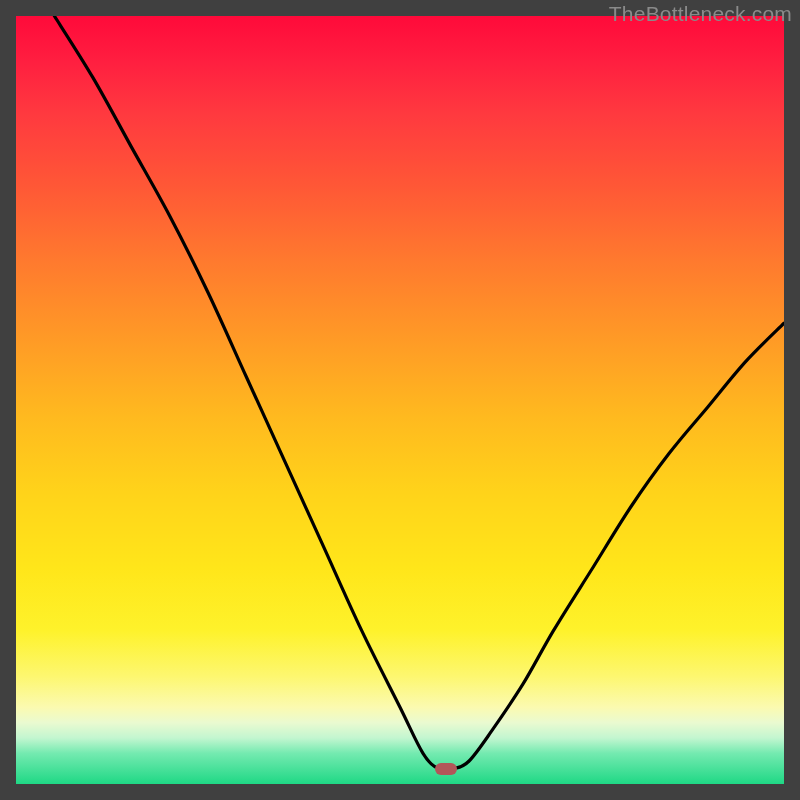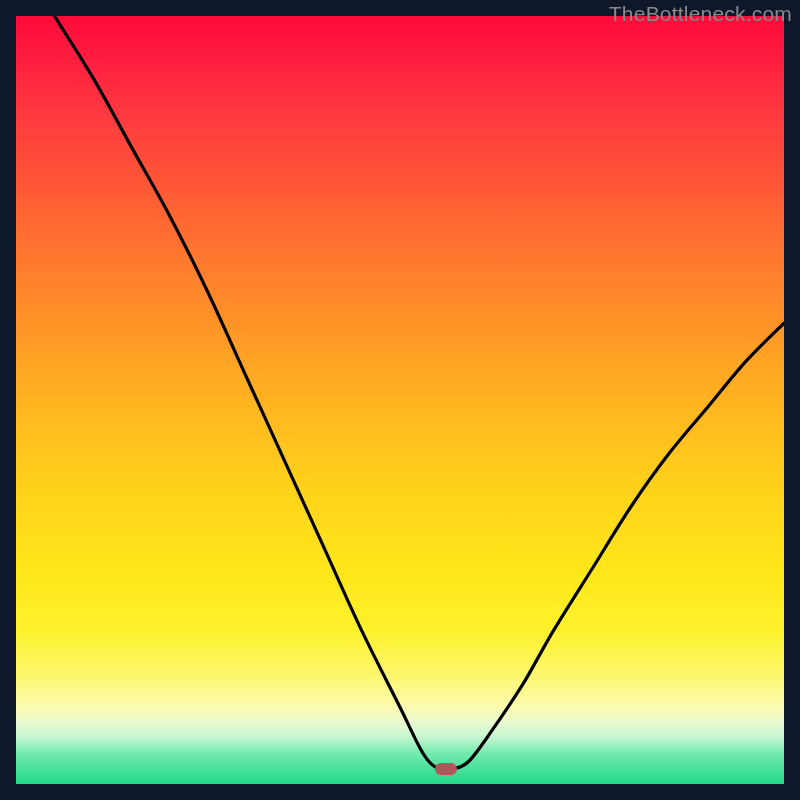--- a/index.html
+++ b/index.html
@@ -8,21 +8,21 @@
     width: 800px;
     height: 800px;
     overflow: hidden;
     background: #000;
     font-family: Arial, Helvetica, sans-serif;
   }
   .frame {
     position: relative;
     width: 800px;
     height: 800px;
-    background: #0f172a;
+    background: #404040;
   }
   .plot-area {
     position: absolute;
     left: 16px;
     top: 16px;
     width: 768px;
     height: 768px;
     overflow: hidden;
   }
   .gradient {

